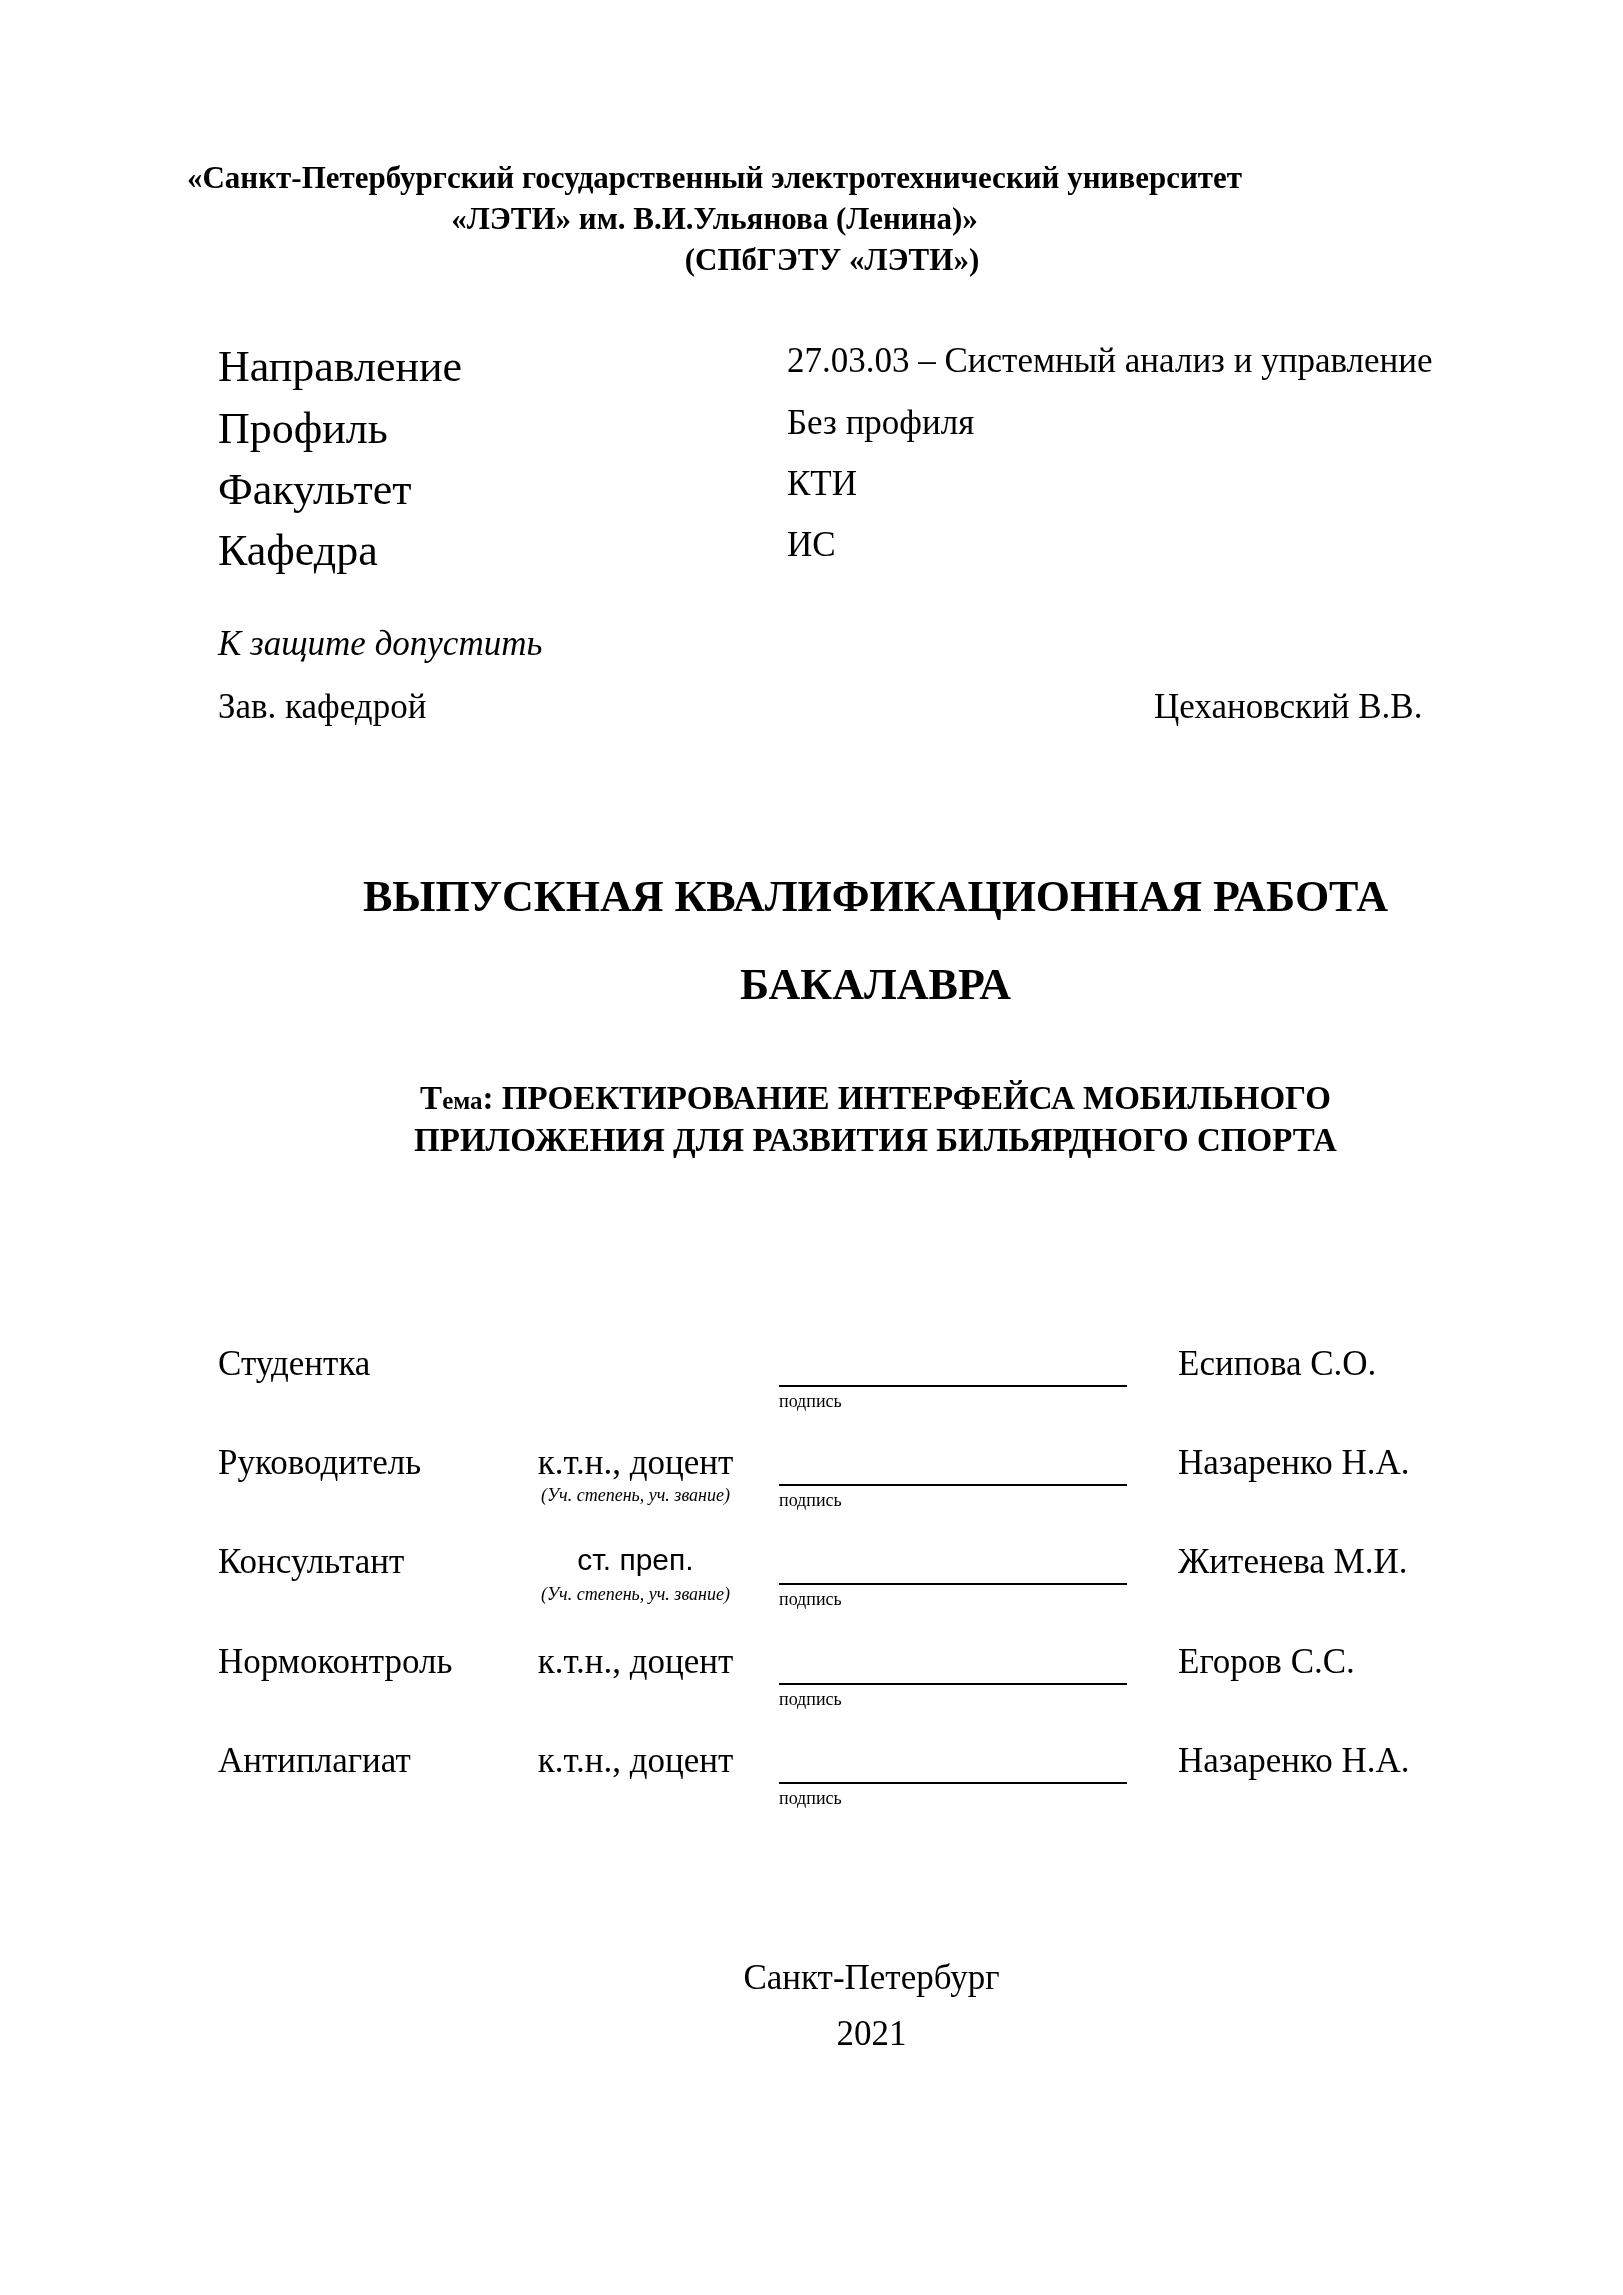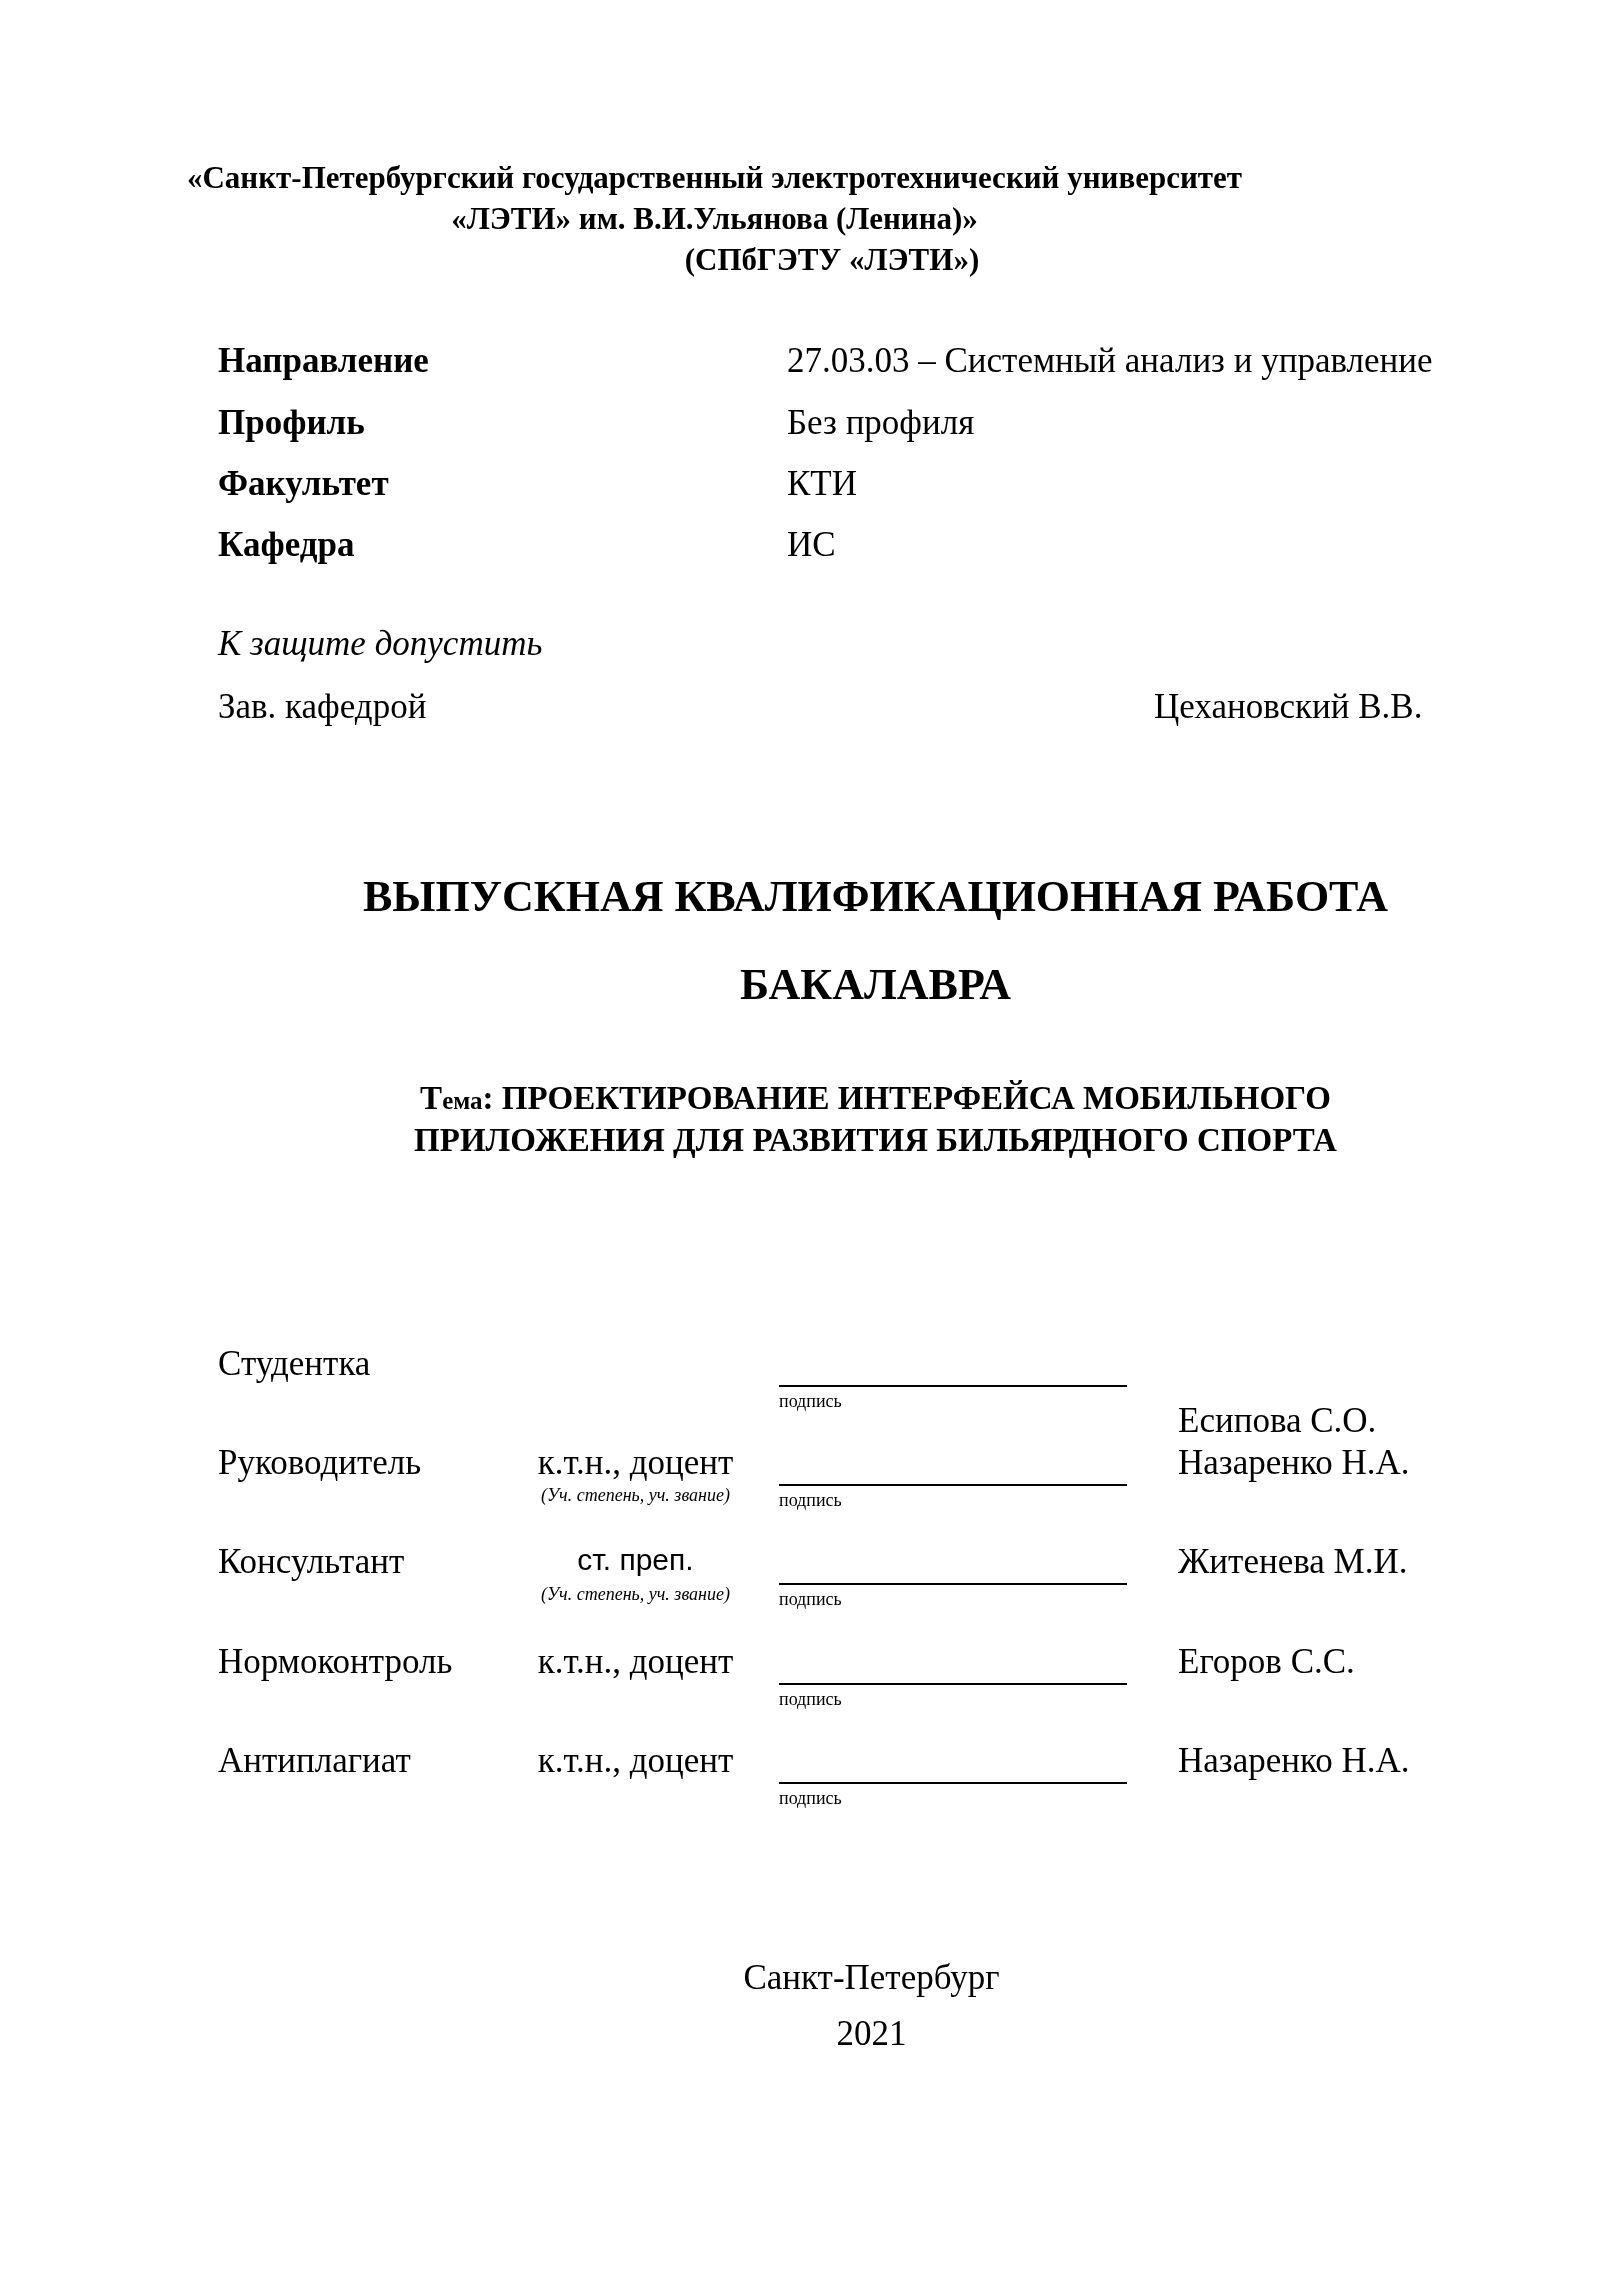--- a/index.html
+++ b/index.html
@@ -3,21 +3,21 @@
 <meta charset="utf-8">
 <style>
   html, body { margin: 0; padding: 0; background: #ffffff; }
   body {
     width: 1623px; height: 2295px; position: relative; overflow: hidden;
     font-family: "Liberation Serif", "DejaVu Serif", serif; color: #000;
   }
   .abs { position: absolute; white-space: nowrap; }
   .center { left: 0; width: 1429px; text-align: center; }
   .uni { font-weight: bold; font-size: 31px; line-height: 41px; }
-  .row-label { font-weight: bold; font-size: 35px; text-align: right; }
+  .row-label { font-weight: normal; font-size: 44px; text-align: right; }
   .row-value { font-size: 35px; }
   .txt44 { font-size: 35px; }
   .italic { font-style: italic; }
   .title { font-weight: bold; font-size: 44px; }
   .theme { font-weight: bold; font-size: 33px; line-height: 42px; }
   .theme .sc-big { font-size: 33px; }
   .theme .sc-small { font-size: 25px; }
   .sig-line { position: absolute; height: 2.4px; background: #000; left: 779px; width: 348px; }
   .sig-cap { position: absolute; left: 779px; width: 348px; text-align: left; font-size: 18px; }
   .degree { position: absolute; left: 502px; width: 267px; text-align: center; font-size: 35px; }
@@ -55,21 +55,21 @@
 <div class="abs theme" style="left:0; width:1751px; text-align:center; top:1077px;">
   <span class="sc-big">Т</span><span class="sc-small">ема</span><span>:</span><span> ПРОЕКТИРОВАНИЕ ИНТЕРФЕЙСА МОБИЛЬНОГО</span>
 </div>
 <div class="abs theme" style="left:0; width:1751px; text-align:center; top:1119px;">ПРИЛОЖЕНИЯ ДЛЯ РАЗВИТИЯ БИЛЬЯРДНОГО СПОРТА</div>
 
 <div>
 
   <div class="abs txt44" style="left:218px; top:1344px;">Студентка</div>
   <div class="sig-line" style="top:1385px;"></div>
   <div class="sig-cap" style="top:1391px;">подпись</div>
-  <div class="abs txt44" style="left:1178px; top:1401px;">Есипова С.О.</div>
+  <div class="abs txt44" style="left:1178px; top:1344px;">Есипова С.О.</div>
 
   <div class="abs txt44" style="left:218px; top:1443px;">Руководитель</div>
   <div class="degree" style="top:1443px;">к.т.н., доцент</div>
   <div class="degree-cap" style="top:1485px;">(Уч. степень, уч. звание)</div>
   <div class="sig-line" style="top:1484px;"></div>
   <div class="sig-cap" style="top:1490px;">подпись</div>
   <div class="abs txt44" style="left:1178px; top:1443px;">Назаренко Н.А.</div>
 
   <div class="abs txt44" style="left:218px; top:1542px;">Консультант</div>
   <div class="degree sans" style="top:1543px;">ст. преп.</div>

